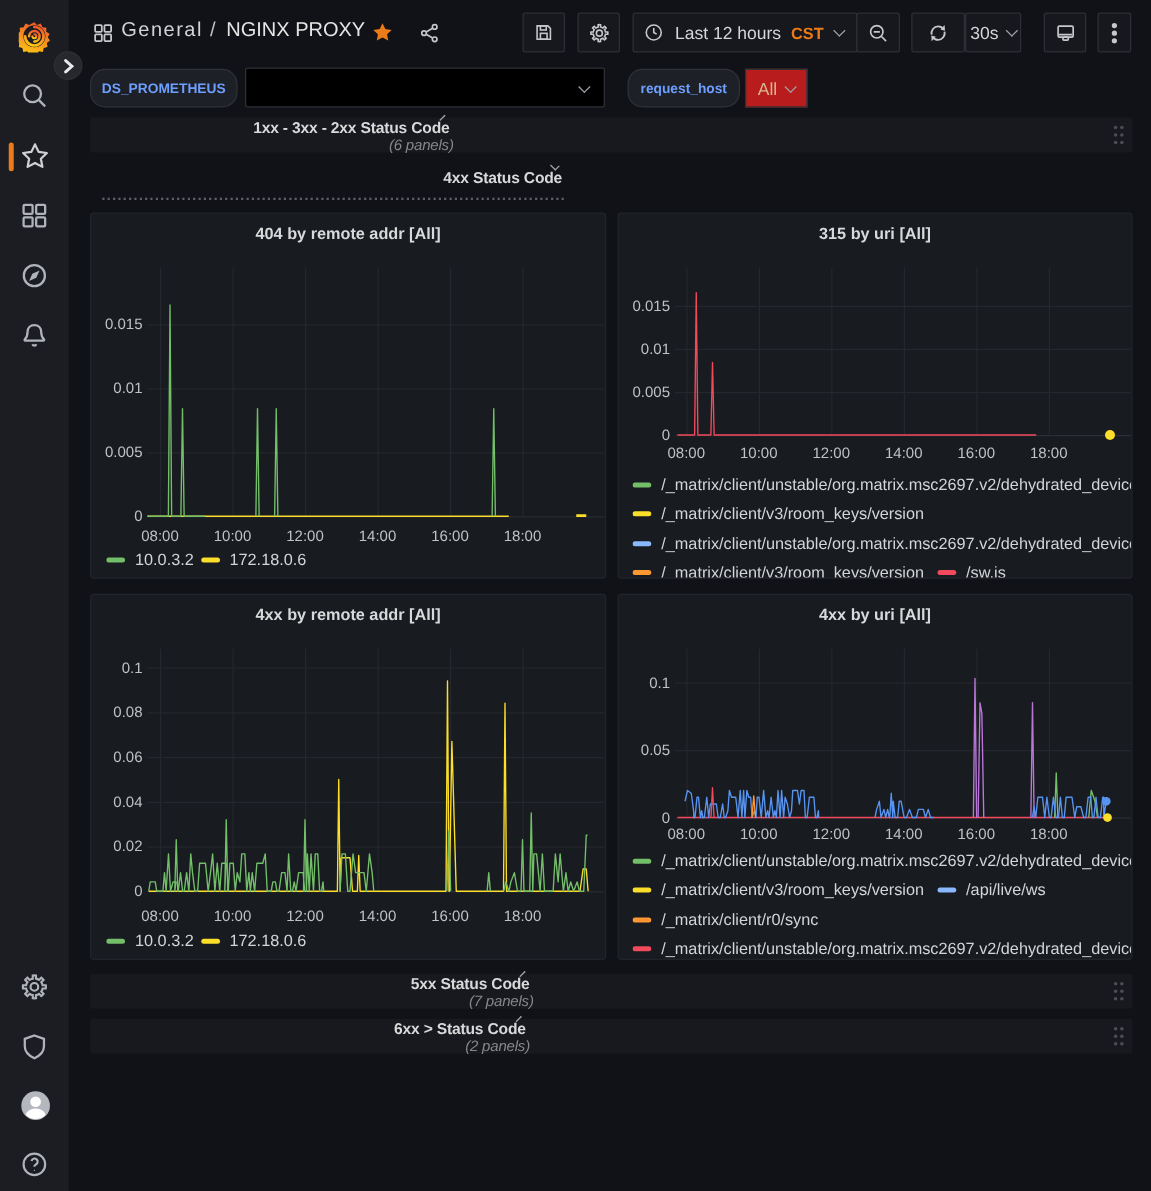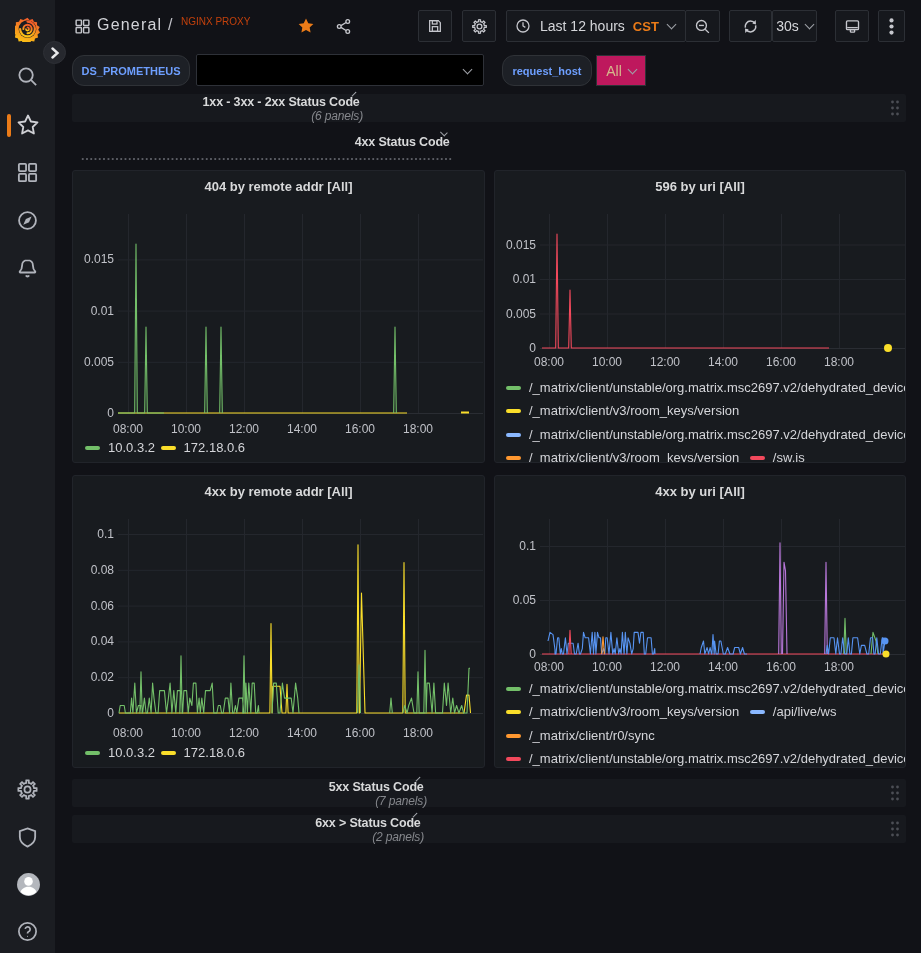--- a/index.html
+++ b/index.html
@@ -106,21 +106,21 @@
 </svg>
 
 <svg class="abs" style="left:74px;top:18px" width="17" height="17" viewBox="0 0 24 24" fill="none" stroke="#c6c7cd" stroke-width="2">
   <rect x="3" y="3" width="7.5" height="7.5" rx="1"></rect>
     <rect x="13.5" y="3" width="7.5" height="7.5" rx="1"></rect>
   <rect x="3" y="13.5" width="7.5" height="7.5" rx="1"></rect>
     <rect x="13.5" y="13.5" width="7.5" height="7.5" rx="1"></rect>
 </svg>
 <div class="abs" style="left:97px;top:16px;font-size:16px;letter-spacing:1.2px;color:#d2d3d8">General</div>
 <div class="abs" style="left:168px;top:16px;font-size:16px;color:#c0c1c7">/</div>
-<div class="abs" style="left:181px;top:16px;font-size:10px;color:#c2410c">NGINX PROXY</div>
+<div class="abs" style="left:181px;top:16px;font-size:16px;color:#e5e5e5">NGINX PROXY</div>
 
 <svg class="abs" style="left:297px;top:17px" width="18" height="18" viewBox="0 0 24 24" fill="#eb7b18">
   <path d="M12 2l3 6.2 6.8 1-4.9 4.7 1.2 6.7-6.1-3.2-6.1 3.2 1.2-6.7L2.2 9.2l6.8-1z"></path>
 </svg>
 
 <svg class="abs" style="left:335px;top:18px" width="17" height="17" viewBox="0 0 24 24" fill="none" stroke="#c6c7cd" stroke-width="1.9">
   <circle cx="18" cy="5" r="2.6"></circle>
     <circle cx="6" cy="12" r="2.6"></circle>
     <circle cx="18" cy="19" r="2.6"></circle>
   <line x1="8.4" y1="10.7" x2="15.6" y2="6.4"></line>
@@ -186,21 +186,21 @@
       <circle cx="2.5" cy="8.5" r="2.1"></circle>
       <circle cx="2.5" cy="14.6" r="2.1"></circle>
   </svg>
 </div>
 
 <div class="vbox" style="left:72px;top:55px;width:118px;justify-content:center">DS_PROMETHEUS</div>
 <div class="abs" style="left:196px;top:54px;width:288px;height:32px;background:#000;border:1px solid #2e3138;border-radius:2px">
   <span class="chev down" style="position:absolute;right:12px;top:11px"></span>
 </div>
 <div class="vbox" style="left:502px;top:55px;width:90px;justify-content:center">request_host</div>
-<div class="abs" style="left:596px;top:55px;width:50px;height:31px;background:#be185d;border:1px solid #2f3237;border-radius:0;display:flex;align-items:center;justify-content:center">
+<div class="abs" style="left:596px;top:55px;width:50px;height:31px;background:#b91c1c;border:1px solid #2f3237;border-radius:0;display:flex;align-items:center;justify-content:center">
   <span style="font-size:14px;color:#d6b98c">All</span>
   <span class="chev down" style="margin-left:7px;margin-top:-3px"></span>
 </div>
 
 <div class="rowbar" style="top:94px">
   <div class="rowtitle" style="left:6px"><span class="chev right sm" style="margin-right:7px"></span>1xx - 3xx - 2xx Status Code&nbsp;<span class="dots" style="width:282px">..................................................................................................................................</span><span class="pcount" style="margin-left:16px">(6 panels)</span></div>
   <svg class="handle" width="10" height="18" viewBox="0 0 10 18" fill="#4c4e55">
     <circle cx="2.5" cy="3" r="1.4"></circle>
       <circle cx="7.5" cy="3" r="1.4"></circle>
     <circle cx="2.5" cy="9" r="1.4"></circle>
@@ -267,21 +267,21 @@
       <path d="M146.7 242.0 L148.0 156.0 L149.3 242.0" fill="none" stroke="#73bf69" stroke-width="1.1" stroke-linejoin="round"></path>
       <path d="M320.7 242.0 L322.0 156.0 L323.3 242.0" fill="none" stroke="#73bf69" stroke-width="1.1" stroke-linejoin="round"></path>
     </svg>
   <div class="leg" style="left:12px;top:269px;right:4px">
     <span class="dash" style="background:#73bf69"></span>10.0.3.2
     <span class="dash" style="background:#fade2a;margin-left:2px"></span>172.18.0.6
   </div>
 </div>
 
 <div class="panel" style="left:494px;top:170px;width:412px;height:293px">
-  <div class="ptitle">596 by uri [All]</div>
+  <div class="ptitle">315 by uri [All]</div>
   <svg width="412" height="293" style="position:absolute;left:0;top:0">
       <line x1="54.5" y1="43" x2="54.5" y2="177" stroke="#24272d" stroke-width="1"></line>
       <line x1="112.5" y1="43" x2="112.5" y2="177" stroke="#24272d" stroke-width="1"></line>
       <line x1="170.5" y1="43" x2="170.5" y2="177" stroke="#24272d" stroke-width="1"></line>
       <line x1="228.5" y1="43" x2="228.5" y2="177" stroke="#24272d" stroke-width="1"></line>
       <line x1="286.5" y1="43" x2="286.5" y2="177" stroke="#24272d" stroke-width="1"></line>
       <line x1="344.5" y1="43" x2="344.5" y2="177" stroke="#24272d" stroke-width="1"></line>
       <text x="41" y="181.0" text-anchor="end" font-size="12" fill="#c0c2c8">0</text>
       <line x1="45" y1="143.0" x2="410" y2="143.0" stroke="#24272d" stroke-width="1"></line>
       <text x="41" y="146.5" text-anchor="end" font-size="12" fill="#c0c2c8">0.005</text>

